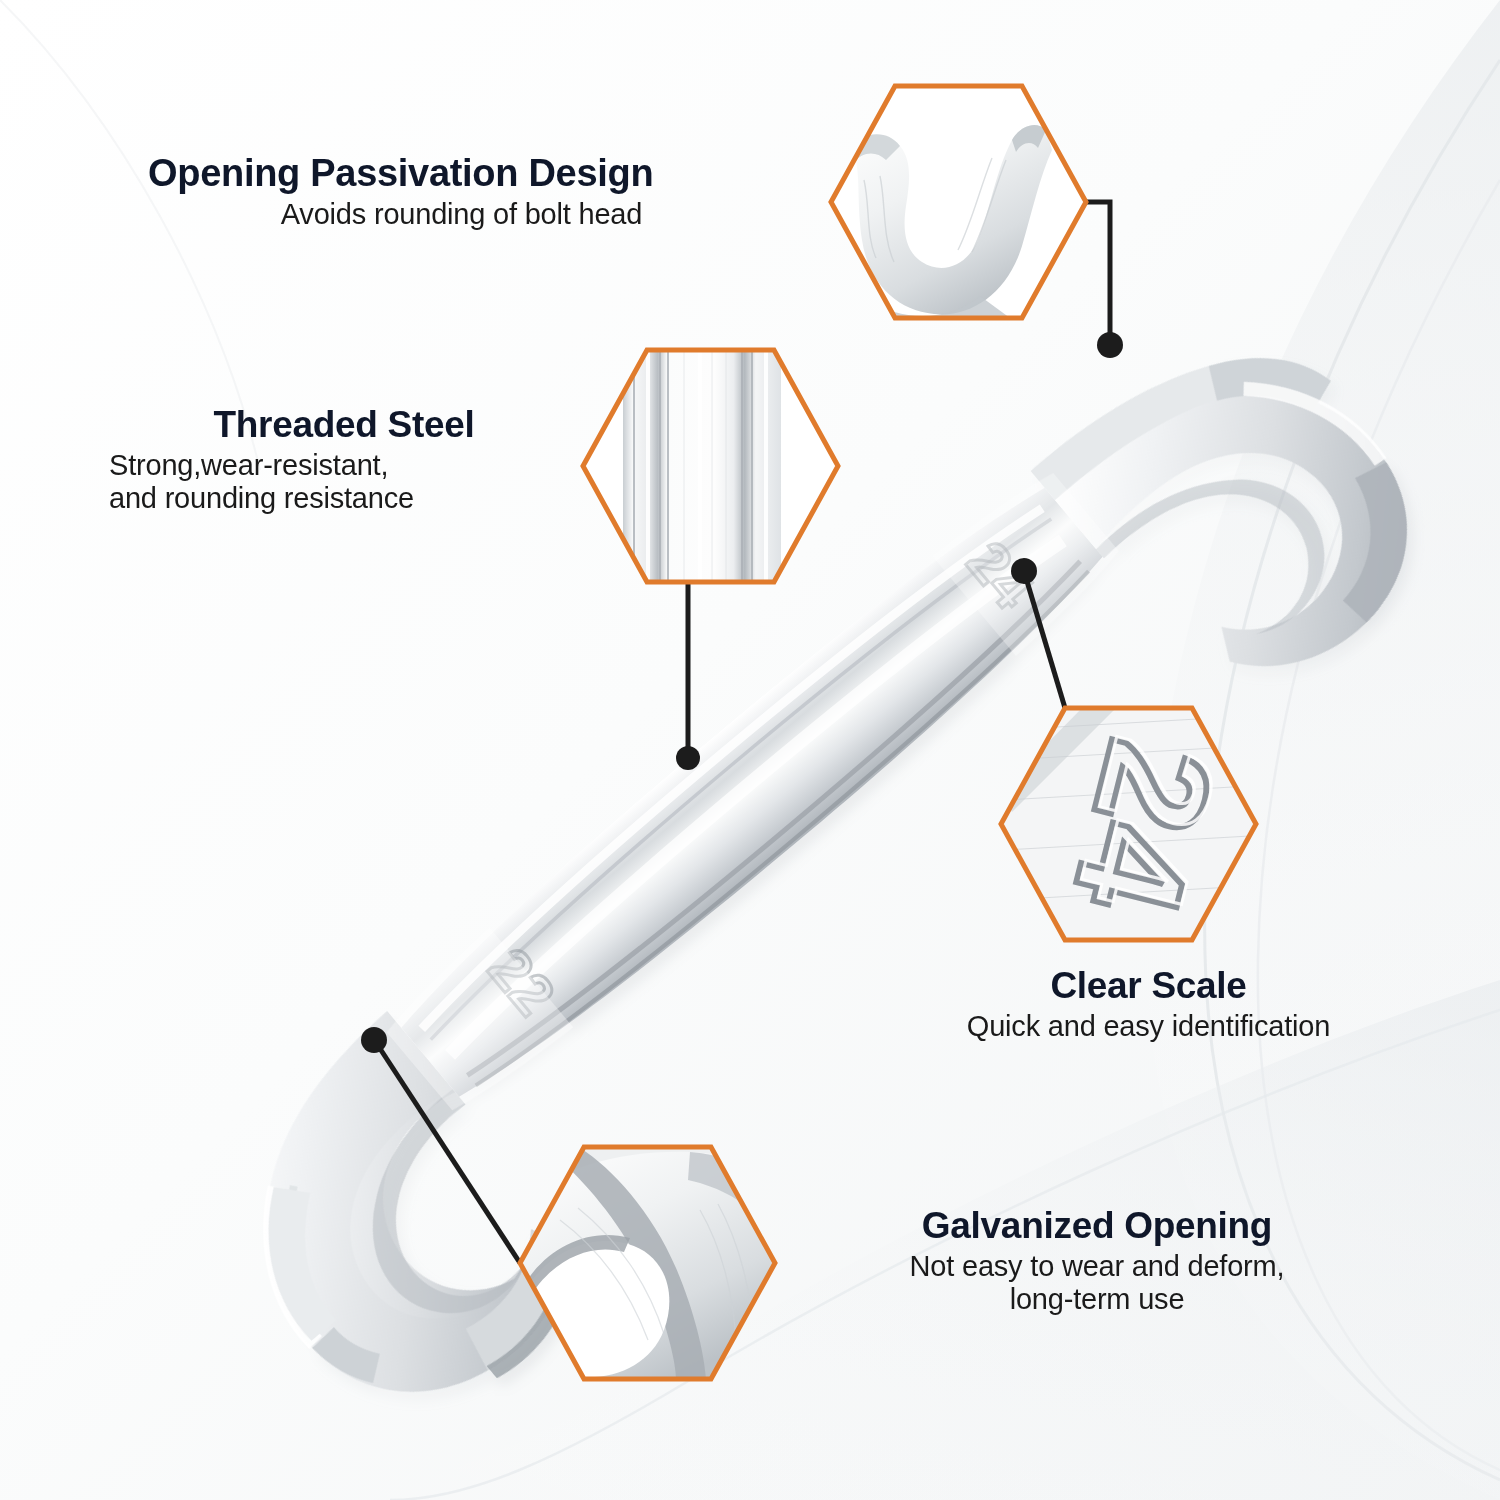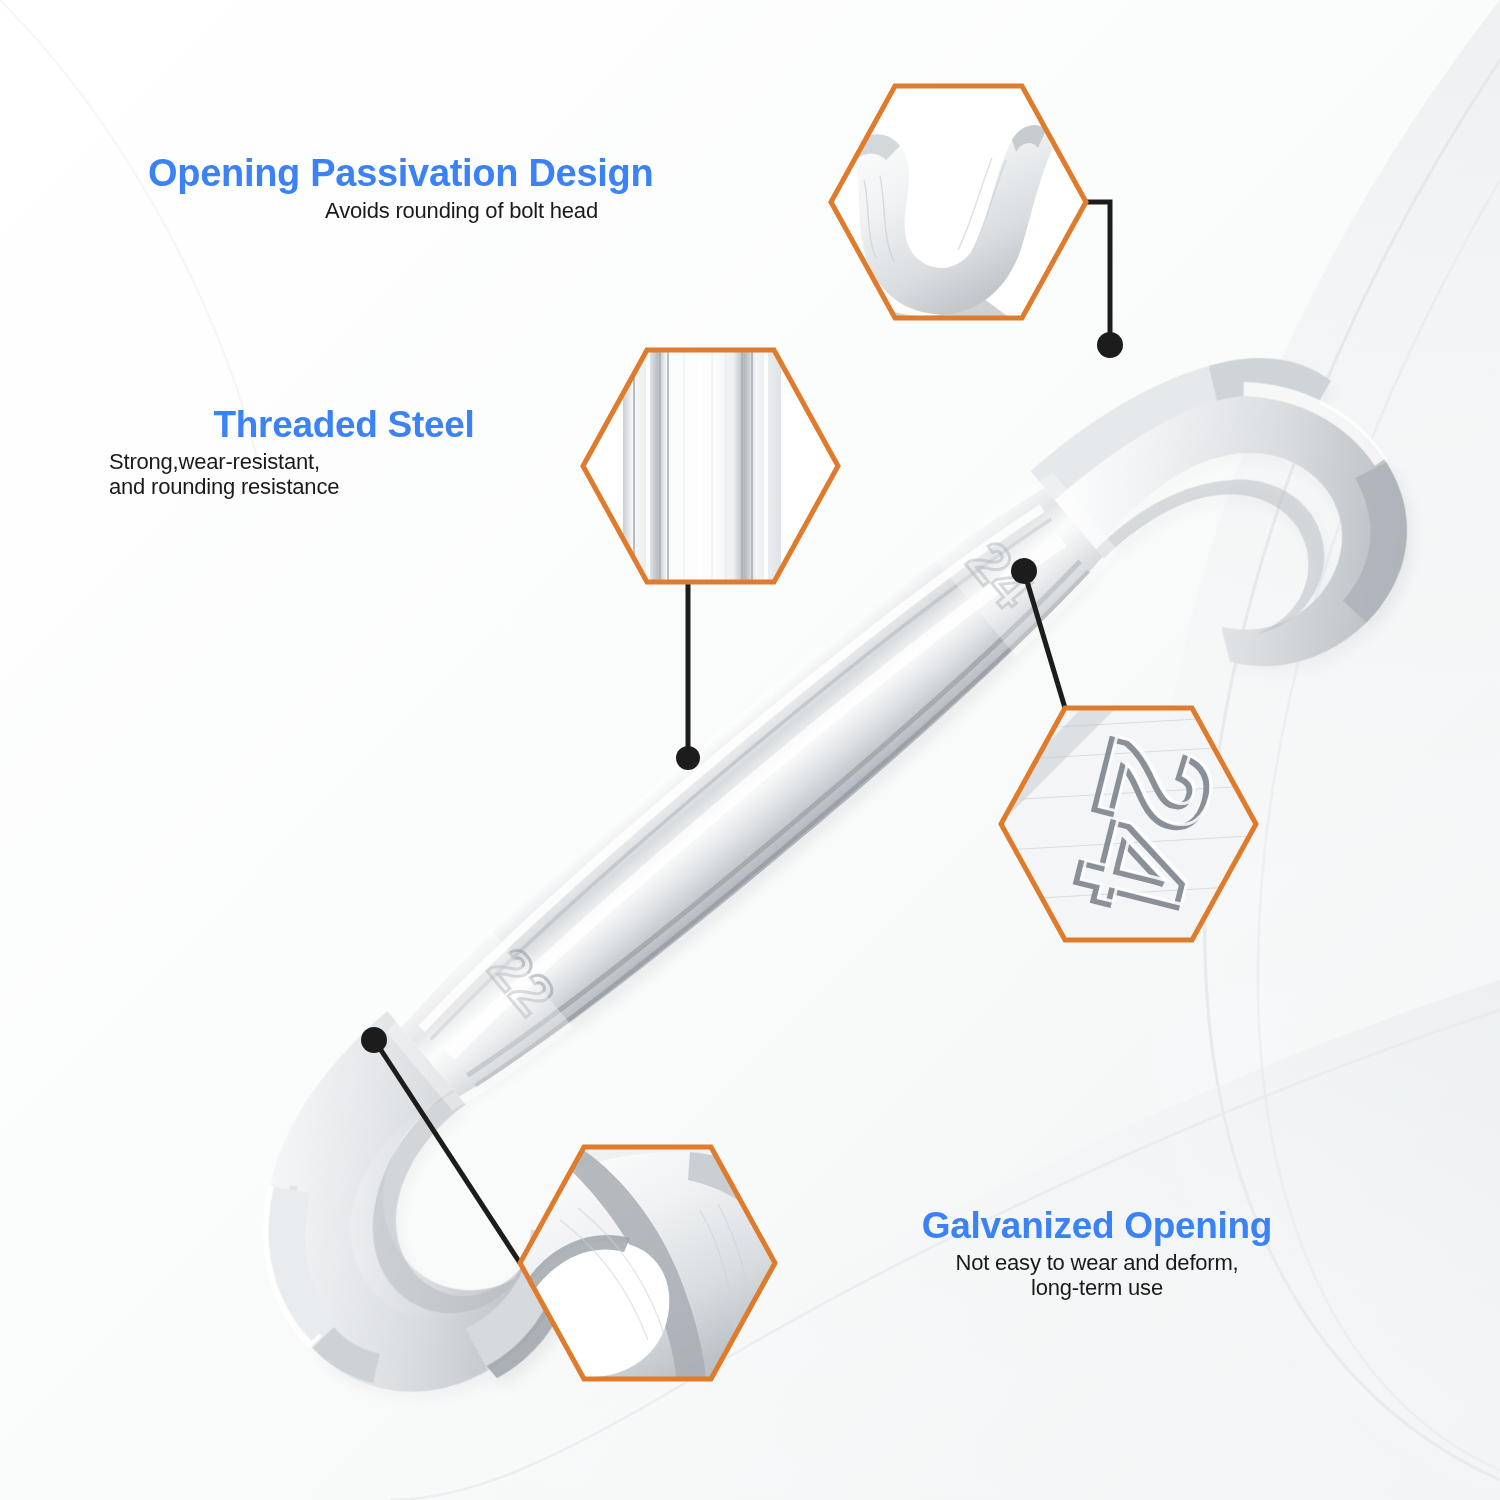--- a/index.html
+++ b/index.html
@@ -24,25 +24,25 @@
   .callout {
     position: absolute;
     color: #111111;
     line-height: 1.14;
   }
   .callout .c-title {
     font-weight: bold;
     font-size: 37px;
     letter-spacing: -0.3px;
     white-space: nowrap;
-    color: #3b82f6;
+    color: #0f172a;
   }
   .callout .c-sub {
     font-weight: normal;
-    font-size: 22px;
+    font-size: 29px;
     letter-spacing: -0.2px;
     color: #1a1a1a;
     margin-top: 3px;
   }
   .callout .c-sub .ln { display: block; }
 
   #co-opening { left: 148px; top: 152px; text-align: left; }
   #co-opening .c-title { font-size: 38px; }
   #co-opening .c-sub { text-align: center; width: 627px; }
 
@@ -387,20 +387,26 @@
   </div>
 
   <div class="callout" id="co-threaded">
     <div class="c-title">Threaded Steel</div>
     <div class="c-sub">
       <span class="ln">Strong,wear-resistant,</span>
       <span class="ln">and rounding resistance</span>
     </div>
   </div>
 
+  <div class="callout" id="co-scale">
+    <div class="c-title">Clear Scale</div>
+    <div class="c-sub">
+      <span class="ln">Quick and easy identification</span>
+    </div>
+  </div>
 
   <div class="callout" id="co-galv">
     <div class="c-title">Galvanized Opening</div>
     <div class="c-sub">
       <span class="ln">Not easy to wear and deform,</span>
       <span class="ln">long-term use</span>
     </div>
   </div>
 
   <span class="hex-label">22</span>

